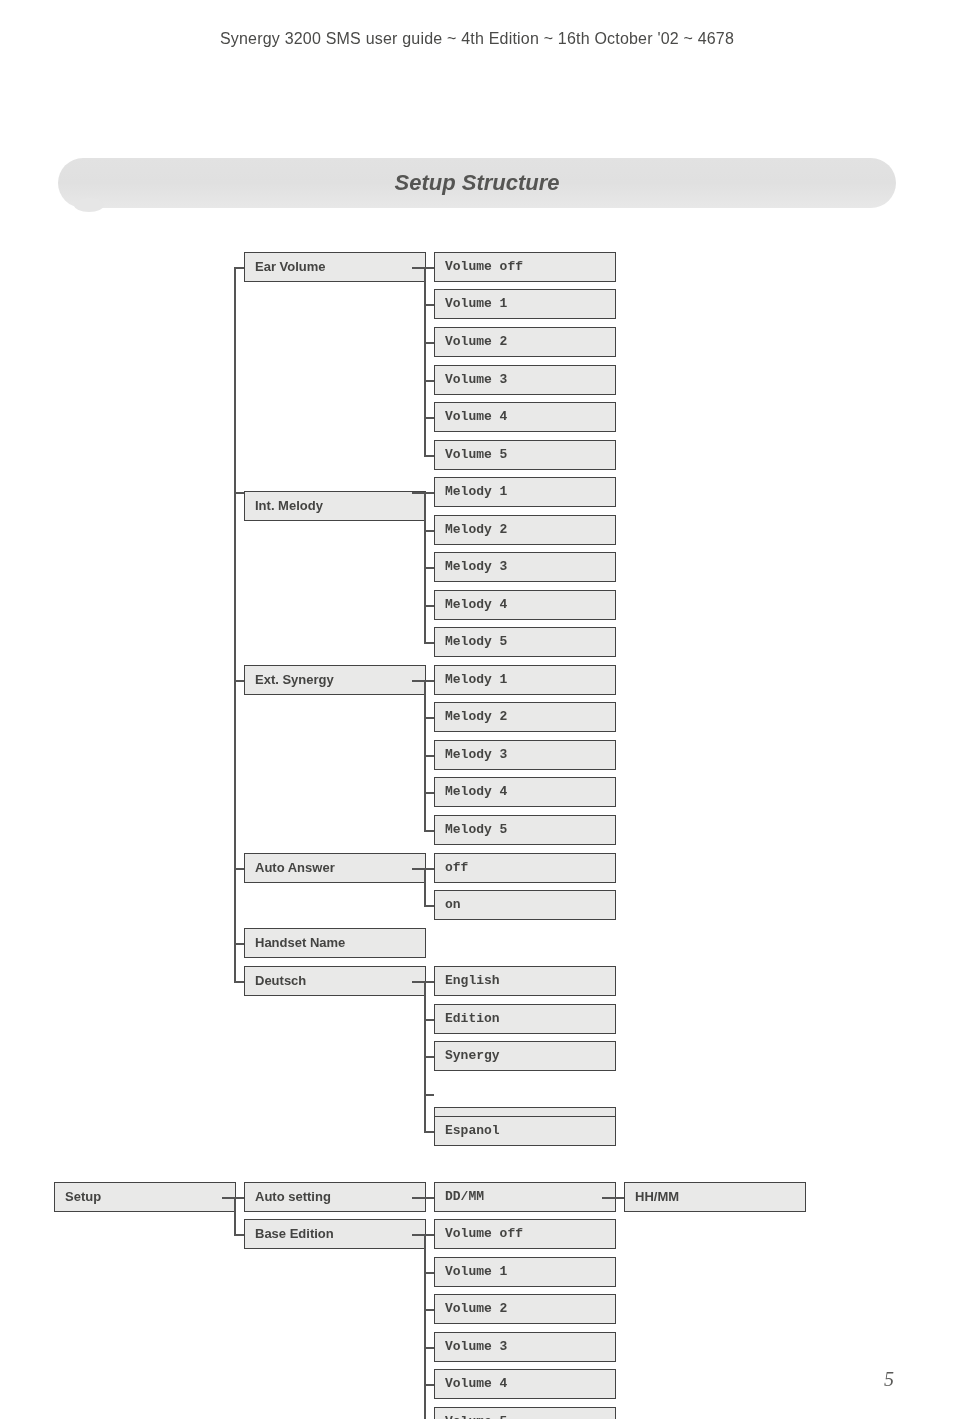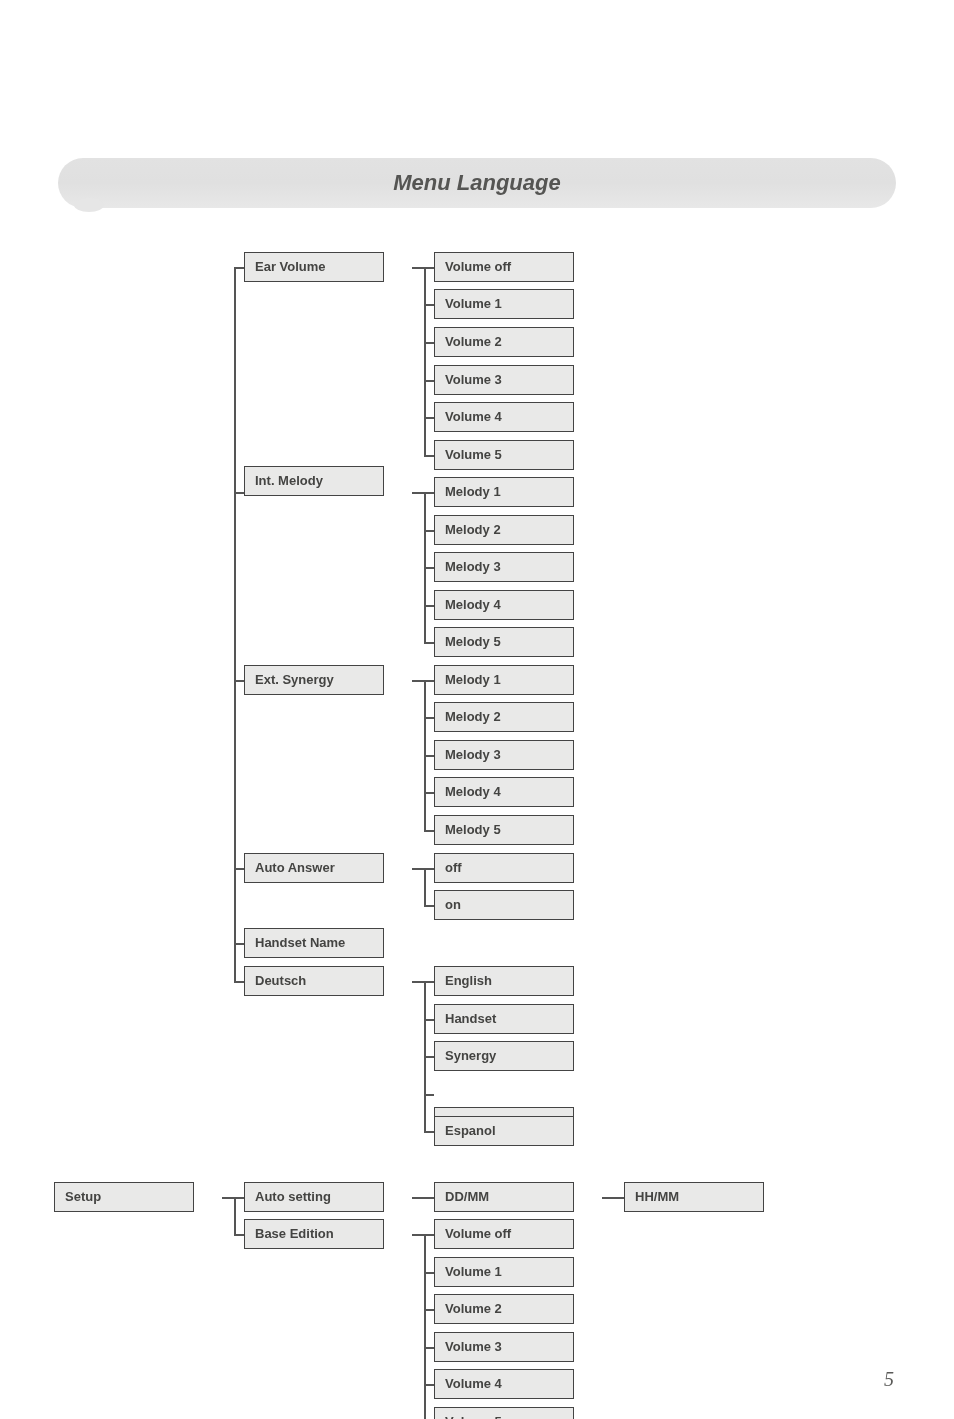--- a/index.html
+++ b/index.html
@@ -29,26 +29,26 @@
     bottom: -4px;
     width: 30px;
     height: 14px;
     background: #e6e6e6;
     border-radius: 50%;
   }
 
   .tree { position: absolute; top: 252px; left: 54px; }
   .col1 { left: 0; }
   .col2 { left: 190px; }
-  .col3 { left: 380px; }
+  .col3 { left: 380px; font-family: Liberation Mono, monospace; }
   .col4 { left: 570px; }
 
   .node {
     position: absolute;
-    width: 140px;
+    width: 182px;
     height: 30px;
     background: #e9e9e8;
     border: 1.5px solid #444;
     font-size: 13px;
     font-weight: 700;
     color: #444442;
     padding-left: 10px;
     line-height: 27px;
   }
 
@@ -63,26 +63,27 @@
     font-style: italic;
     font-family: Georgia, 'Times New Roman', serif;
     font-size: 20px;
     color: #5a5a58;
   }
 </style>
 </head>
 <body>
 
 <div class="page">
-  <div class="title-pill">Menu Language</div>
+  <div class="header-line">Synergy 3200 SMS user guide ~ 4th Edition ~ 16th October '02 ~ 4678</div>
+  <div class="title-pill">Setup Structure</div>
 
   <div class="tree">
 
     <div class="node col2" style="top:0px">Ear Volume</div>
-    <div class="node col2" style="top:214px">Int. Melody</div>
+    <div class="node col2" style="top:239px">Int. Melody</div>
     <div class="node col2" style="top:413px">Ext. Synergy</div>
     <div class="node col2" style="top:601px">Auto Answer</div>
     <div class="node col2" style="top:676px">Handset Name</div>
     <div class="node col2" style="top:714px">Deutsch</div>
 
     <div class="node col3" style="top:0px">Volume off</div>
     <div class="node col3" style="top:37px">Volume 1</div>
     <div class="node col3" style="top:75px">Volume 2</div>
     <div class="node col3" style="top:113px">Volume 3</div>
     <div class="node col3" style="top:150px">Volume 4</div>
@@ -97,21 +98,21 @@
     <div class="node col3" style="top:413px">Melody 1</div>
     <div class="node col3" style="top:450px">Melody 2</div>
     <div class="node col3" style="top:488px">Melody 3</div>
     <div class="node col3" style="top:525px">Melody 4</div>
     <div class="node col3" style="top:563px">Melody 5</div>
 
     <div class="node col3" style="top:601px">off</div>
     <div class="node col3" style="top:638px">on</div>
 
     <div class="node col3" style="top:714px">English</div>
-    <div class="node col3" style="top:752px">Handset</div>
+    <div class="node col3" style="top:752px">Edition</div>
     <div class="node col3" style="top:789px">Synergy</div>
     <div class="node col3" style="top:855px">Italiano</div>
     <div class="node col3" style="top:864px">Espanol</div>
 
     <div class="node col1" style="top:930px">Setup</div>
     <div class="node col2" style="top:930px">Auto setting</div>
     <div class="node col2" style="top:967px">Base Edition</div>
 
     <div class="node col3" style="top:930px">DD/MM</div>
     <div class="node col4" style="top:930px">HH/MM</div>

